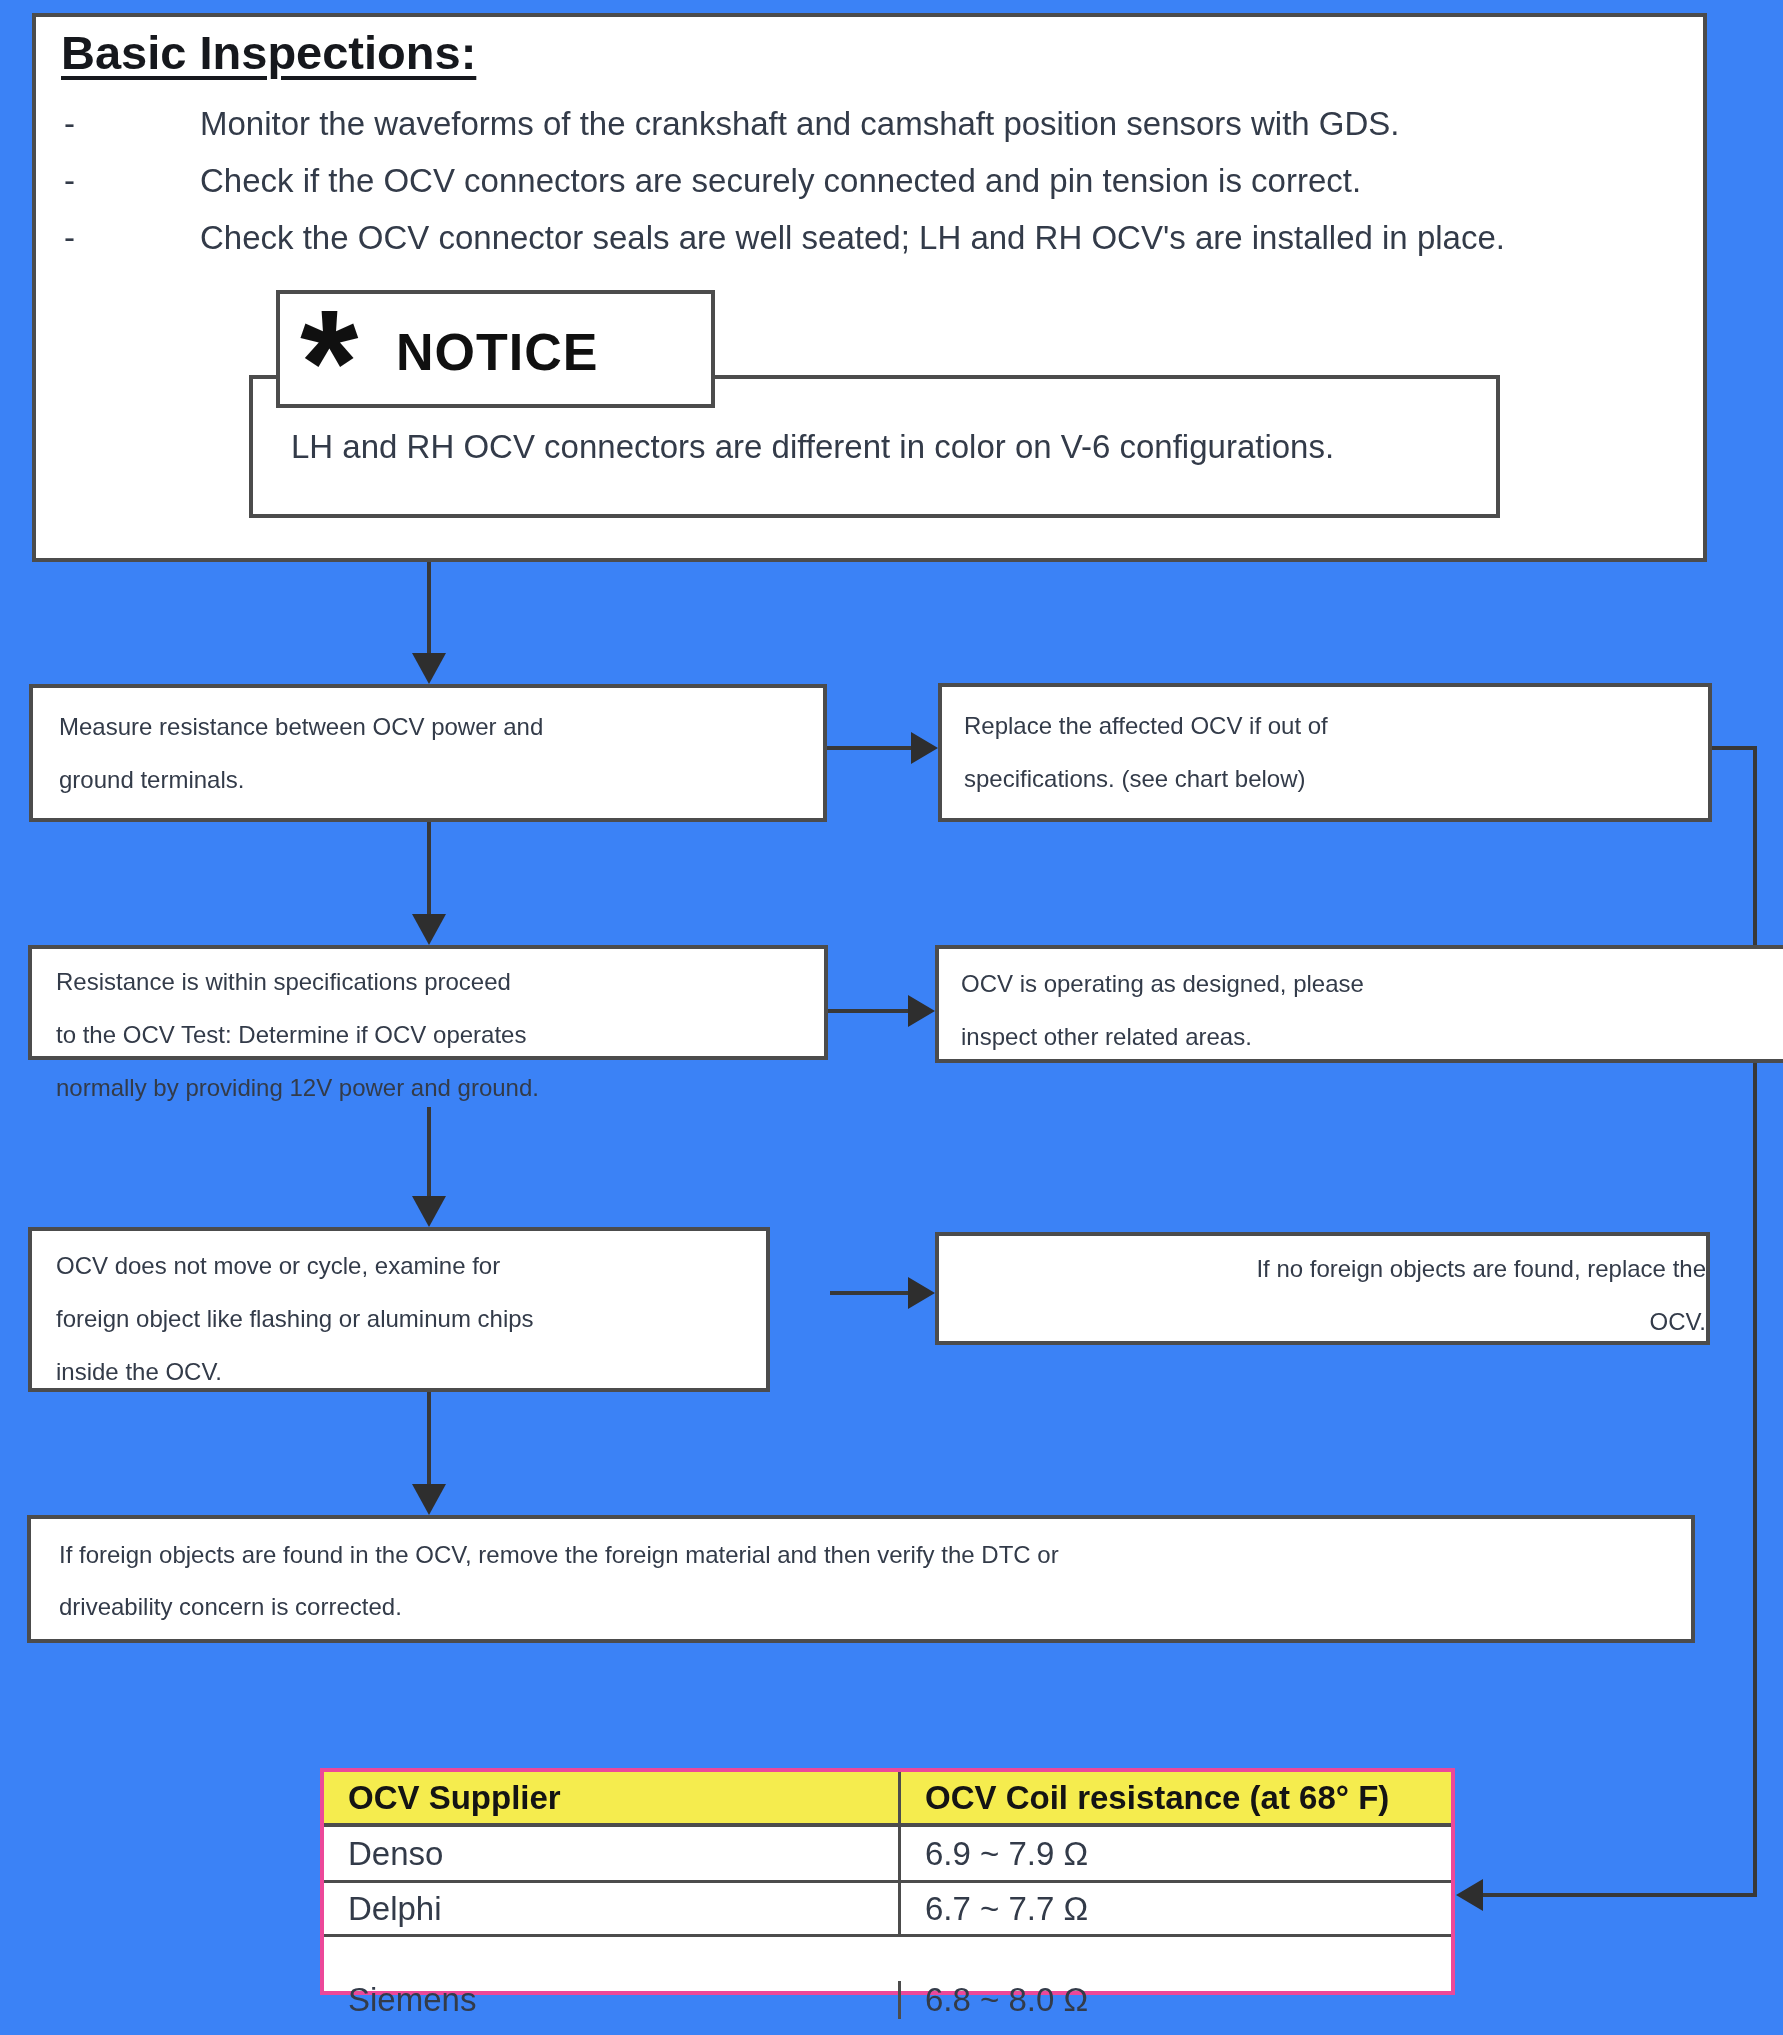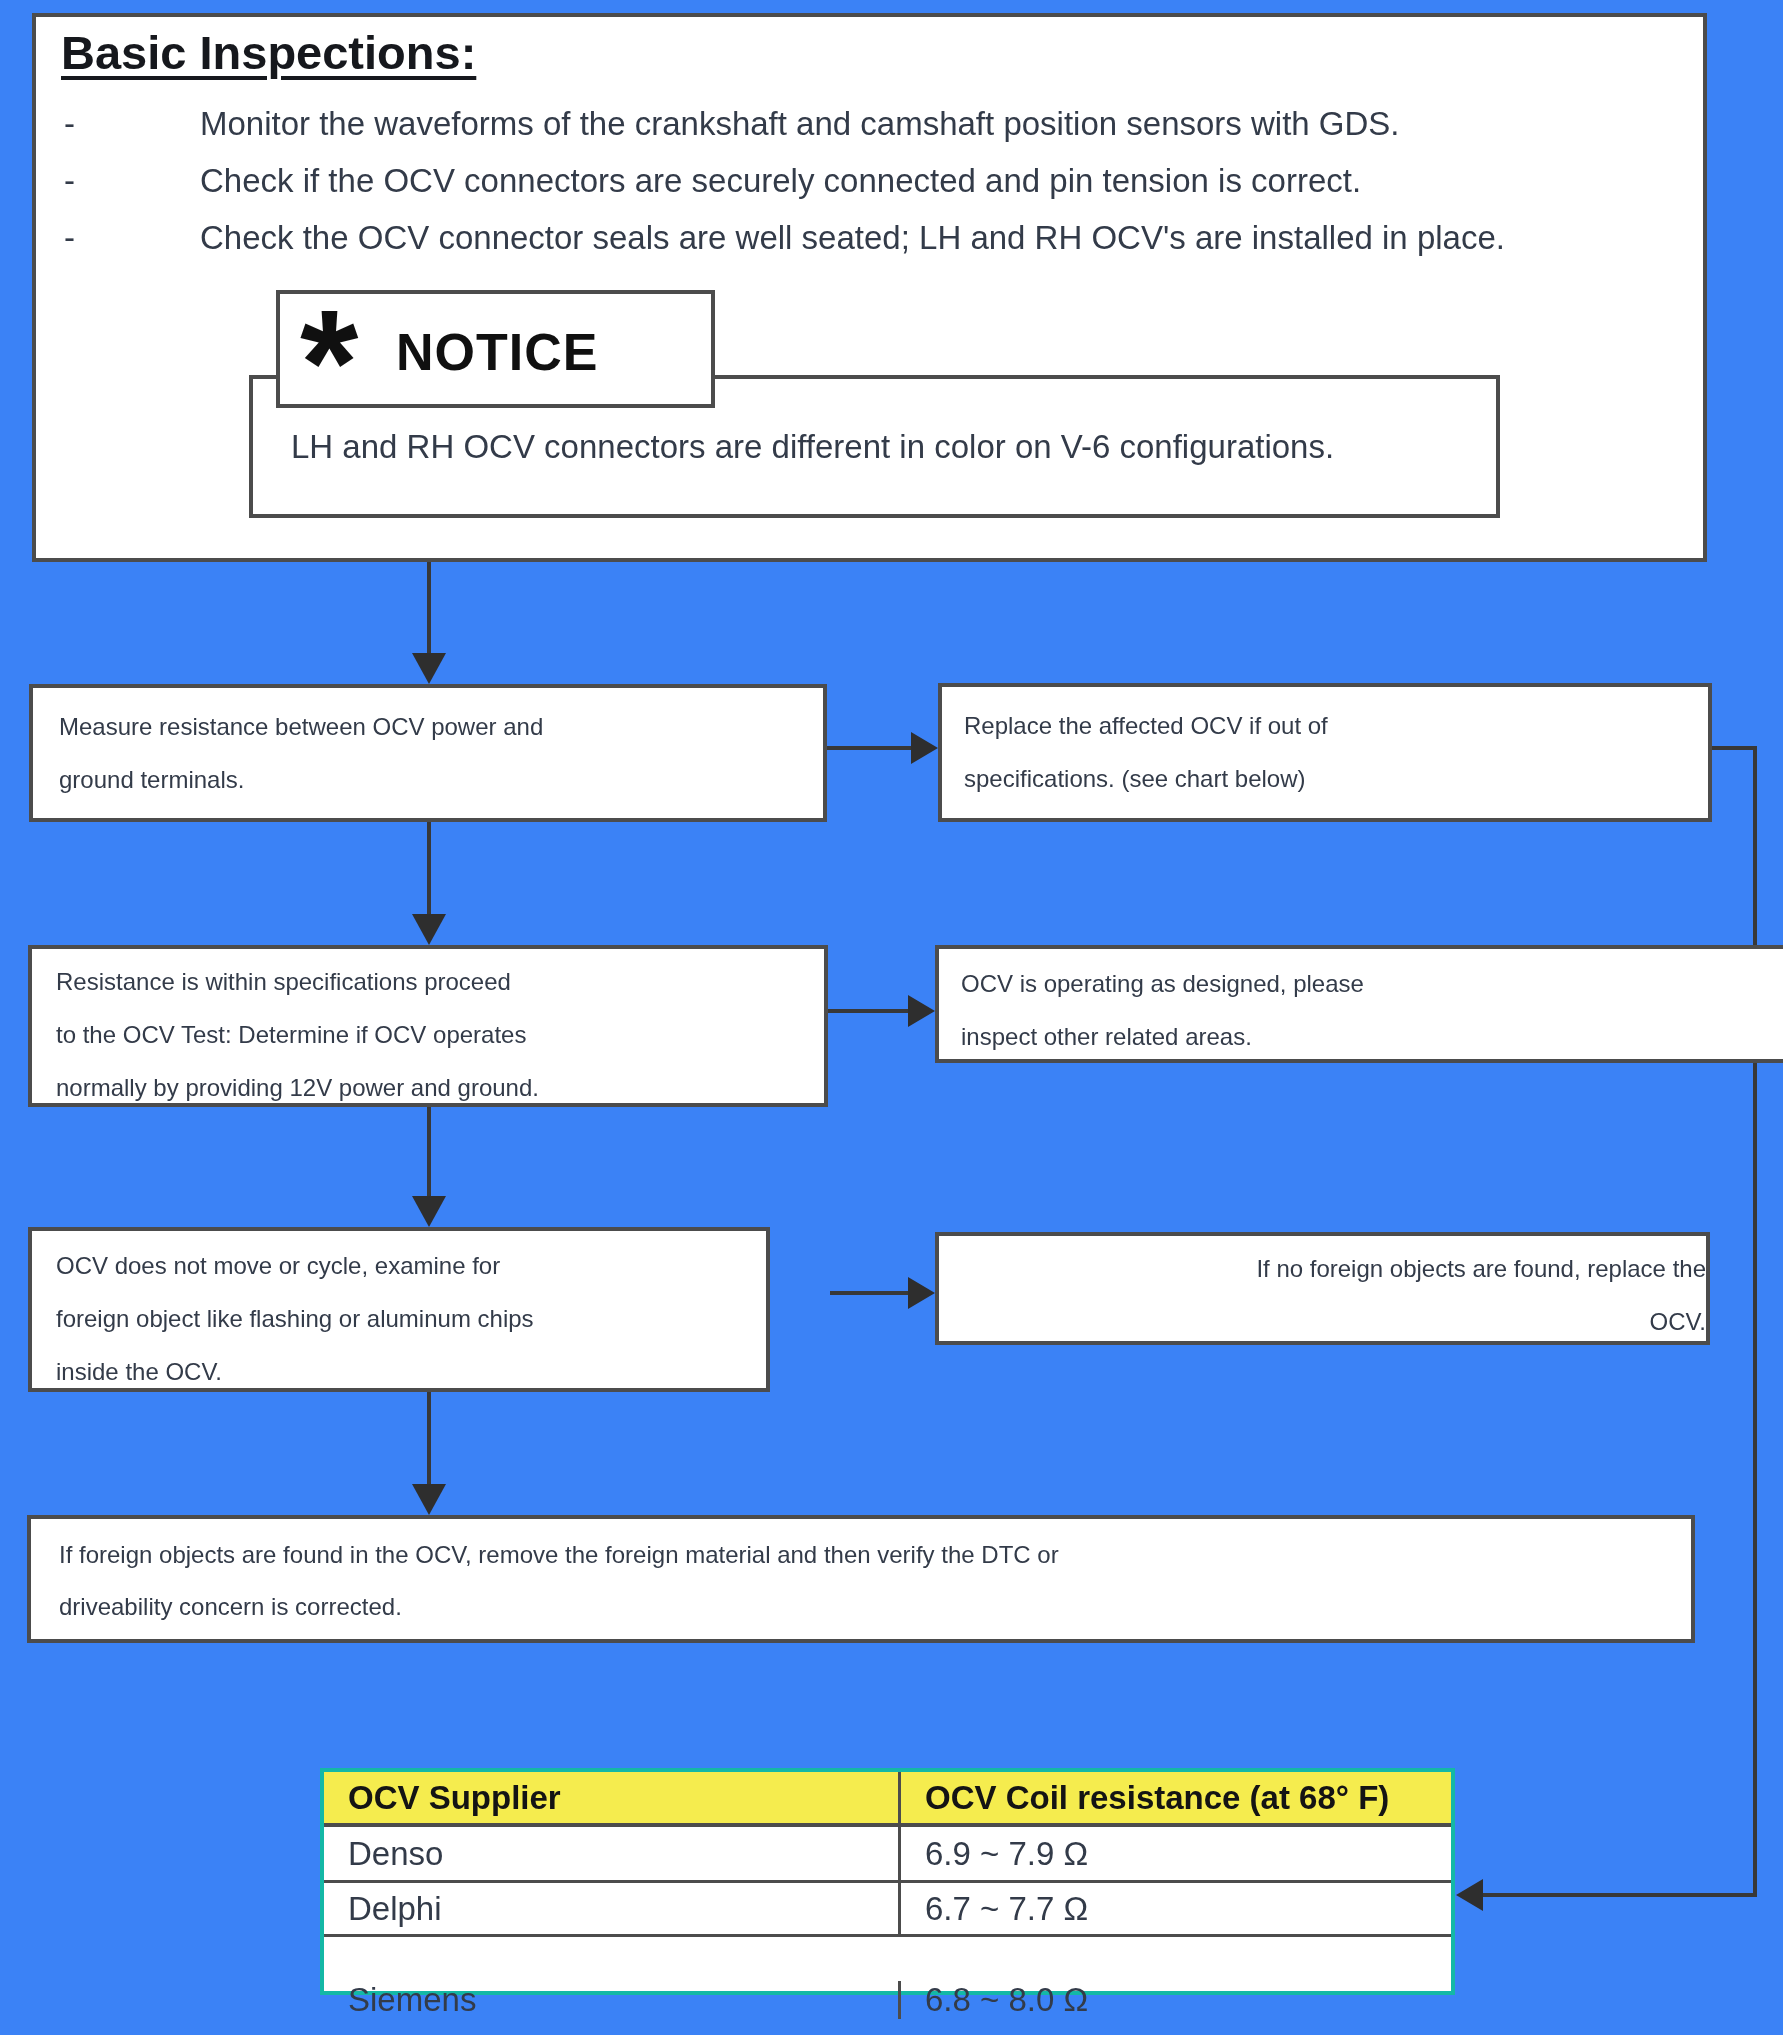--- a/index.html
+++ b/index.html
@@ -64,21 +64,21 @@
     border-left:27px solid #2e2e2e;
   }
   .head-left{
     position:absolute;width:0;height:0;
     border-top:16px solid transparent;border-bottom:16px solid transparent;
     border-right:27px solid #2e2e2e;
   }
   
   .spec-table{
     position:absolute;left:320px;top:1768px;width:1135px;height:227px;
-    border:4px solid #14b8a6;background:#ffffff;box-sizing:border-box;
+    border:4px solid #ec4899;background:#ffffff;box-sizing:border-box;
     display:grid;
     grid-template-columns:577px 1fr;
     grid-template-rows:55px 56px 54px 1fr;
     font-size:33px;
   }
   .cell{
     display:flex;align-items:center;
     padding-left:24px;
     border-right:3px solid #4c4c4c;
     border-bottom:3px solid #4c4c4c;
@@ -141,21 +141,21 @@
   </div>
 
   <div class="hline" style="left:1712px;top:746px;width:45px;"></div>
   <div class="vline" style="left:1753px;top:746px;height:1151px;"></div>
   <div class="hline" style="left:1472px;top:1893px;width:285px;"></div>
   <div class="head-left" style="left:1456px;top:1879px;"></div>
 
   <div class="vline" style="left:427px;top:822px;height:96px;"></div>
   <div class="head-down" style="left:412px;top:914px;"></div>
 
-  <div class="box fbox" style="left:28px;top:945px;width:800px;height:162px;padding:6px 0 0 24px;">
+  <div class="box fbox" style="left:28px;top:945px;width:800px;height:115px;padding:6px 0 0 24px;">
     <div class="ln">Resistance is within specifications proceed</div>
     <div class="ln">to the OCV Test: Determine if OCV operates</div>
     <div class="ln">normally by providing 12V power and ground.</div>
   </div>
 
   <div class="hline" style="left:828px;top:1009px;width:85px;"></div>
   <div class="head-right" style="left:908px;top:995px;"></div>
 
   <div class="box fbox" style="left:935px;top:945px;width:910px;height:118px;padding:8px 0 0 22px;">
     <div class="ln">OCV is operating as designed, please</div>

